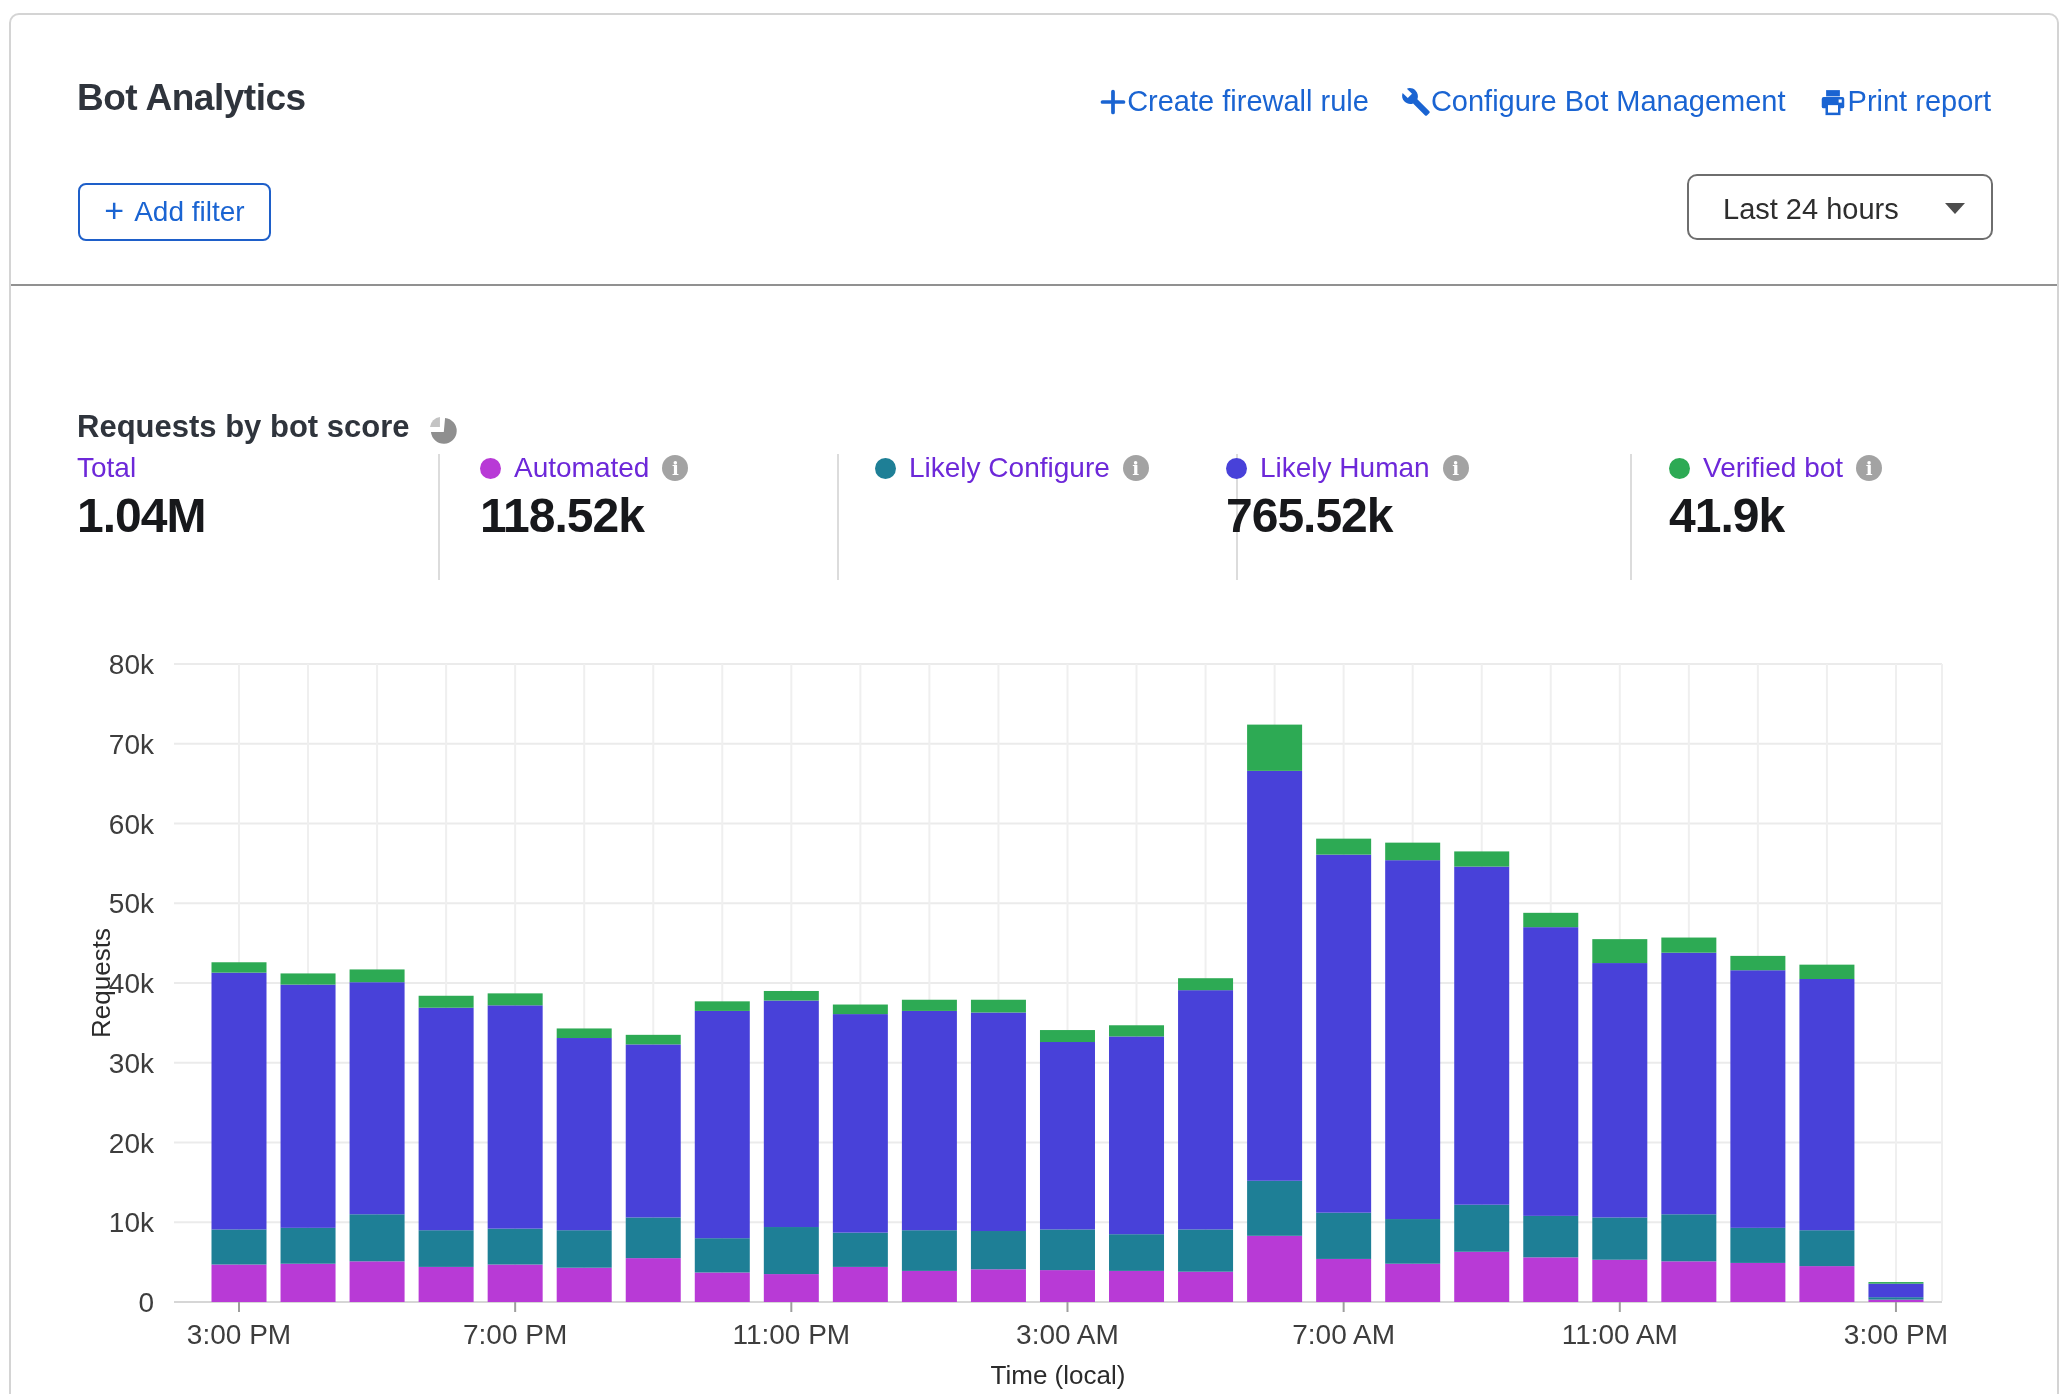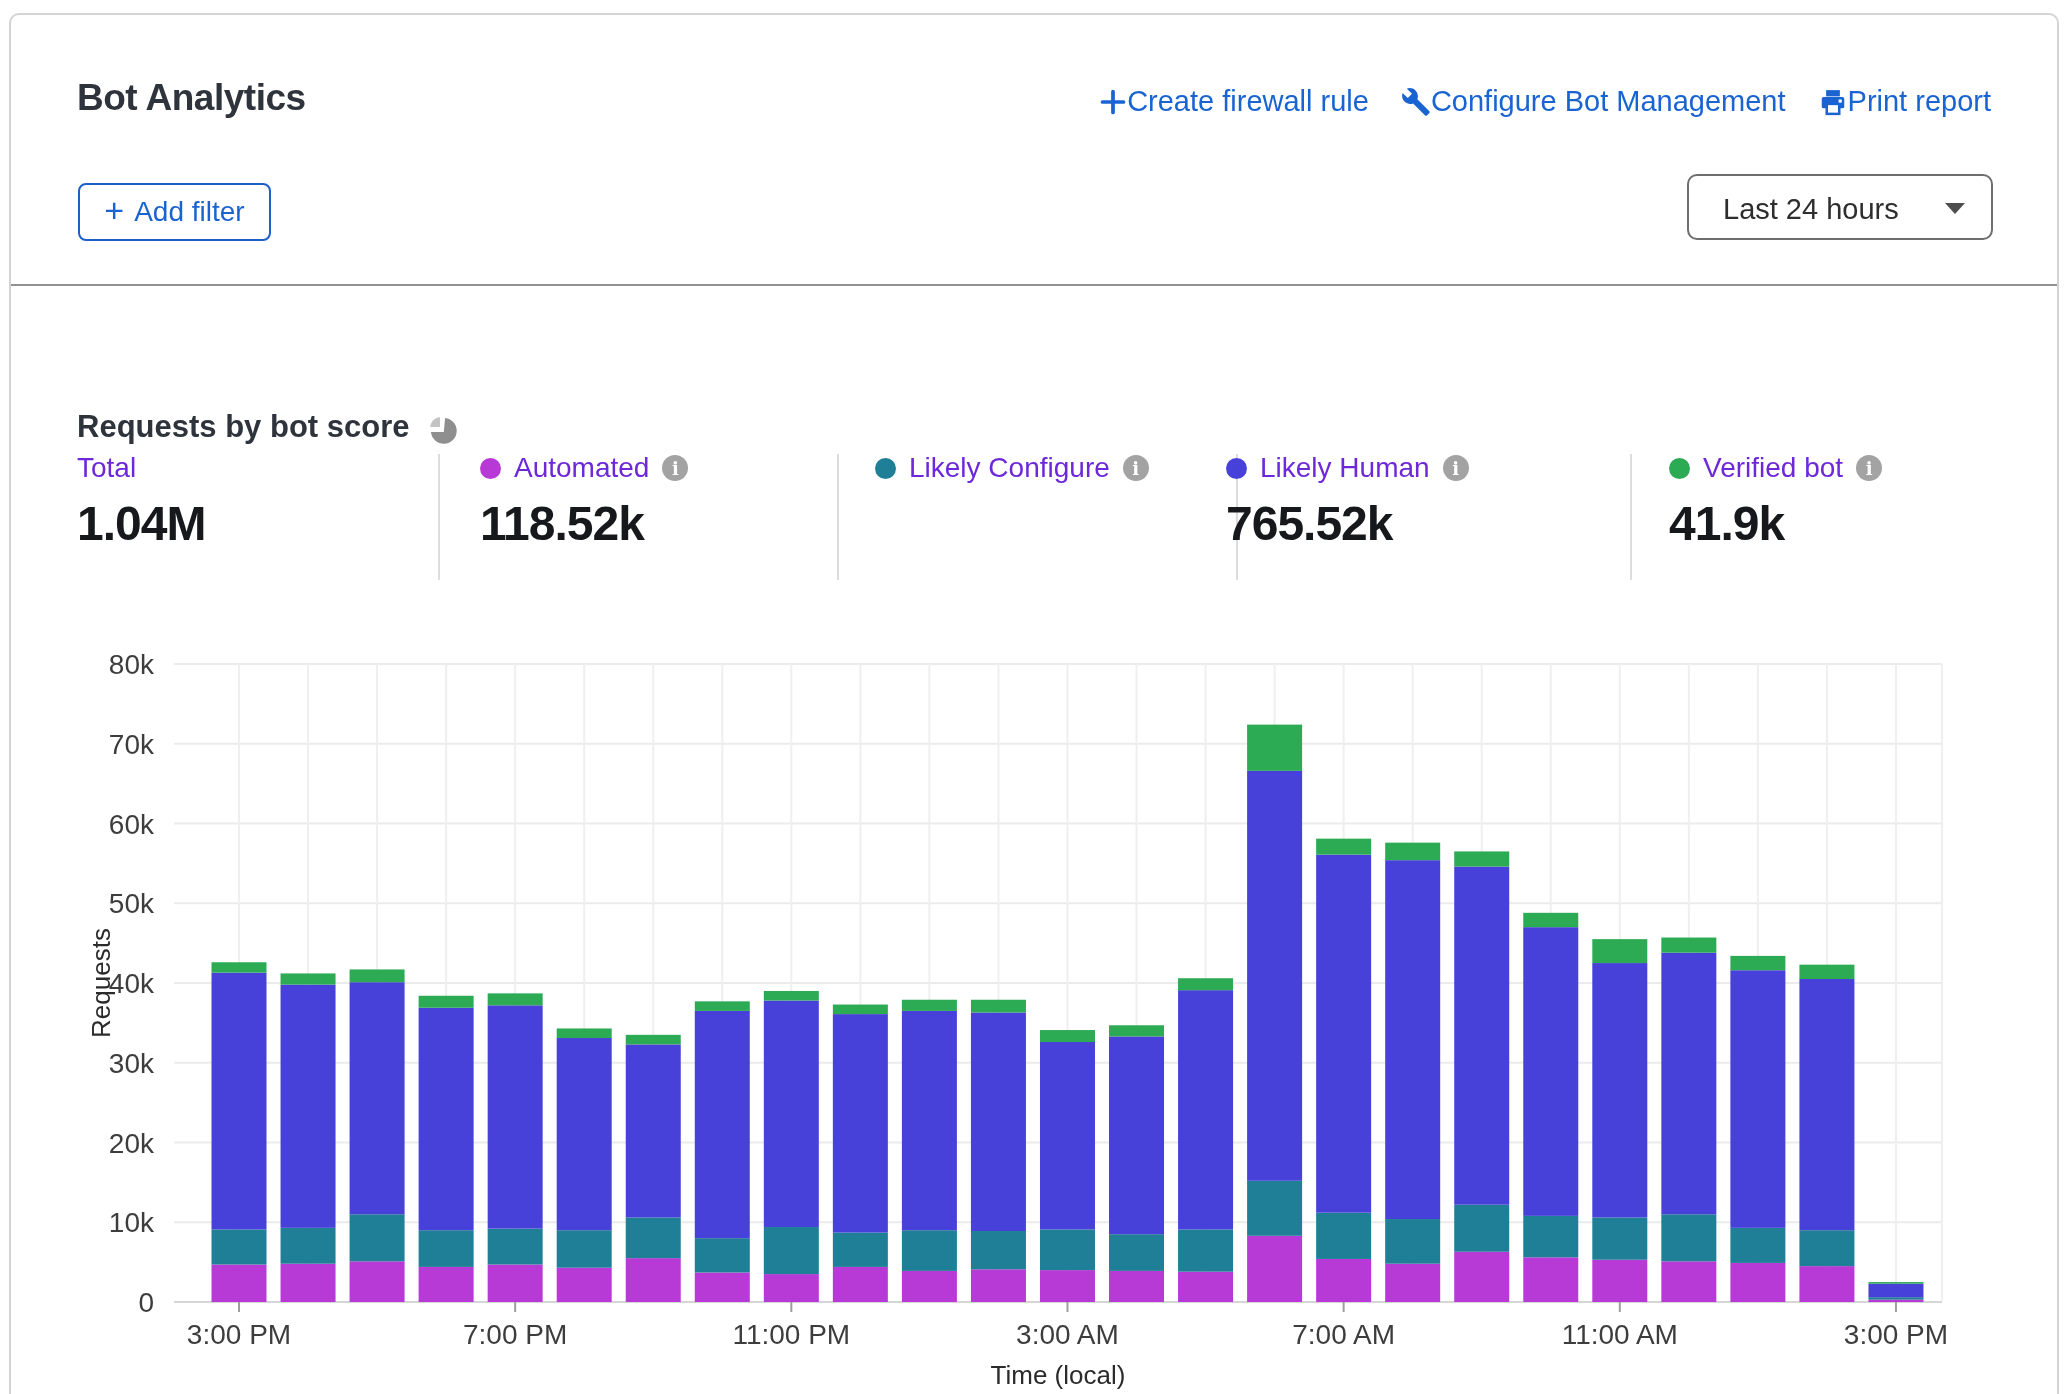--- a/index.html
+++ b/index.html
@@ -34,21 +34,21 @@
   .section-title { font-size:31px; font-weight:700; color:#2f343c; }
 
   .stats { position:absolute; left:0; top:437px; width:100%; height:130px; }
   .stat { position:absolute; top:0; }
   .stat .label-row { display:flex; align-items:center; gap:13px; height:32px; }
   .stat .dot { width:21px; height:21px; border-radius:50%; }
   .stat .label { font-size:28px; color:#6d28d9; }
   .info-icon { width:26px; height:26px; border-radius:50%; background:#a3a3a3; color:#fff;
                font-size:18px; font-weight:700; display:flex; align-items:center;
                justify-content:center; font-family:"DejaVu Serif", serif; }
-  .stat .value { margin-top:12px; font-size:48px; font-weight:700; color:#17181b; letter-spacing:-1px; }
+  .stat .value { margin-top:4px; font-size:48px; font-weight:700; color:#17181b; letter-spacing:-1px; }
   .stat-divider { position:absolute; top:2px; width:2px; height:126px; background:#dcdcdc; }
 
   
   #chart { position:absolute; left:0; top:597px; width:2050px; height:800px; }
   .tick  { font-family:"Liberation Sans",sans-serif; font-size:28px; fill:#3d3d3d; }
   .axis-label { font-family:"Liberation Sans",sans-serif; font-size:26px; fill:#2b2b2b; }
 </style>
 </head>
 <body>
 

